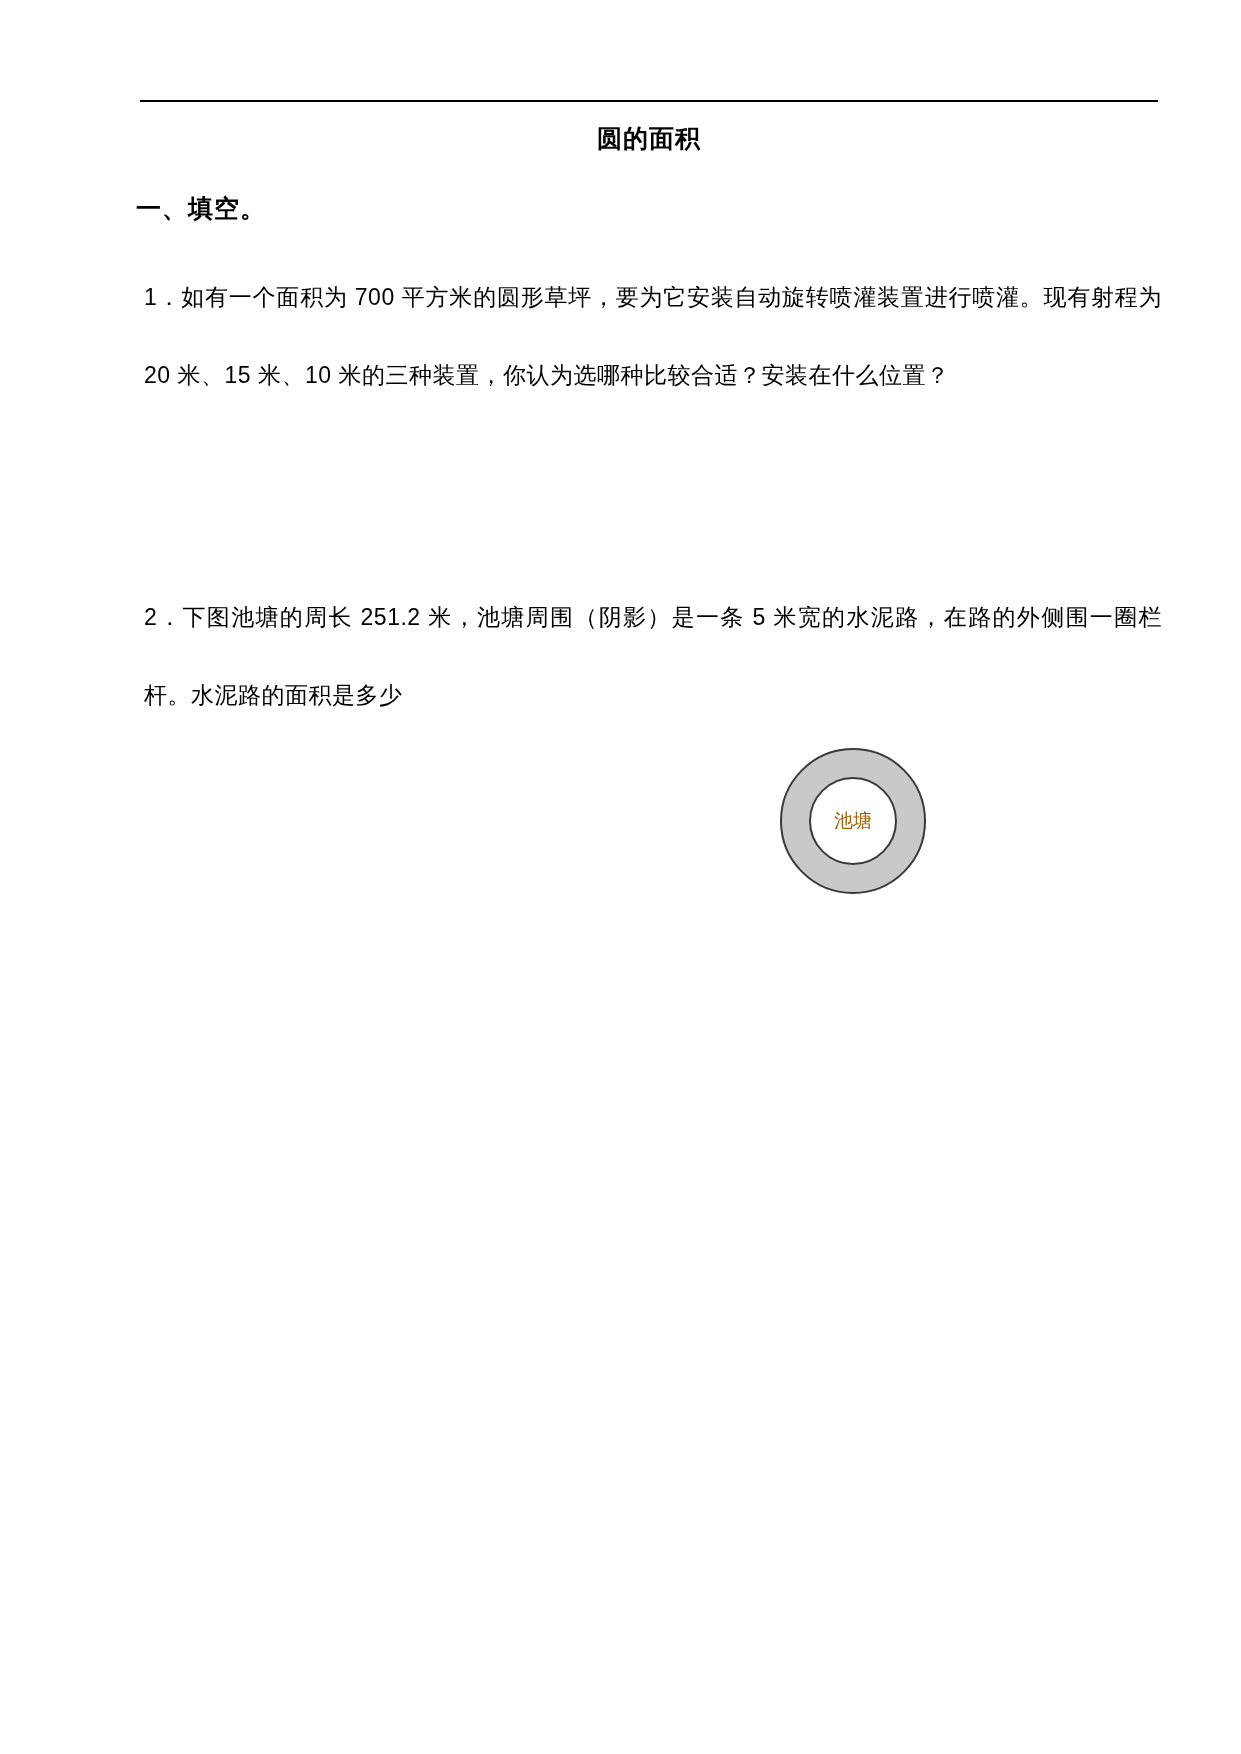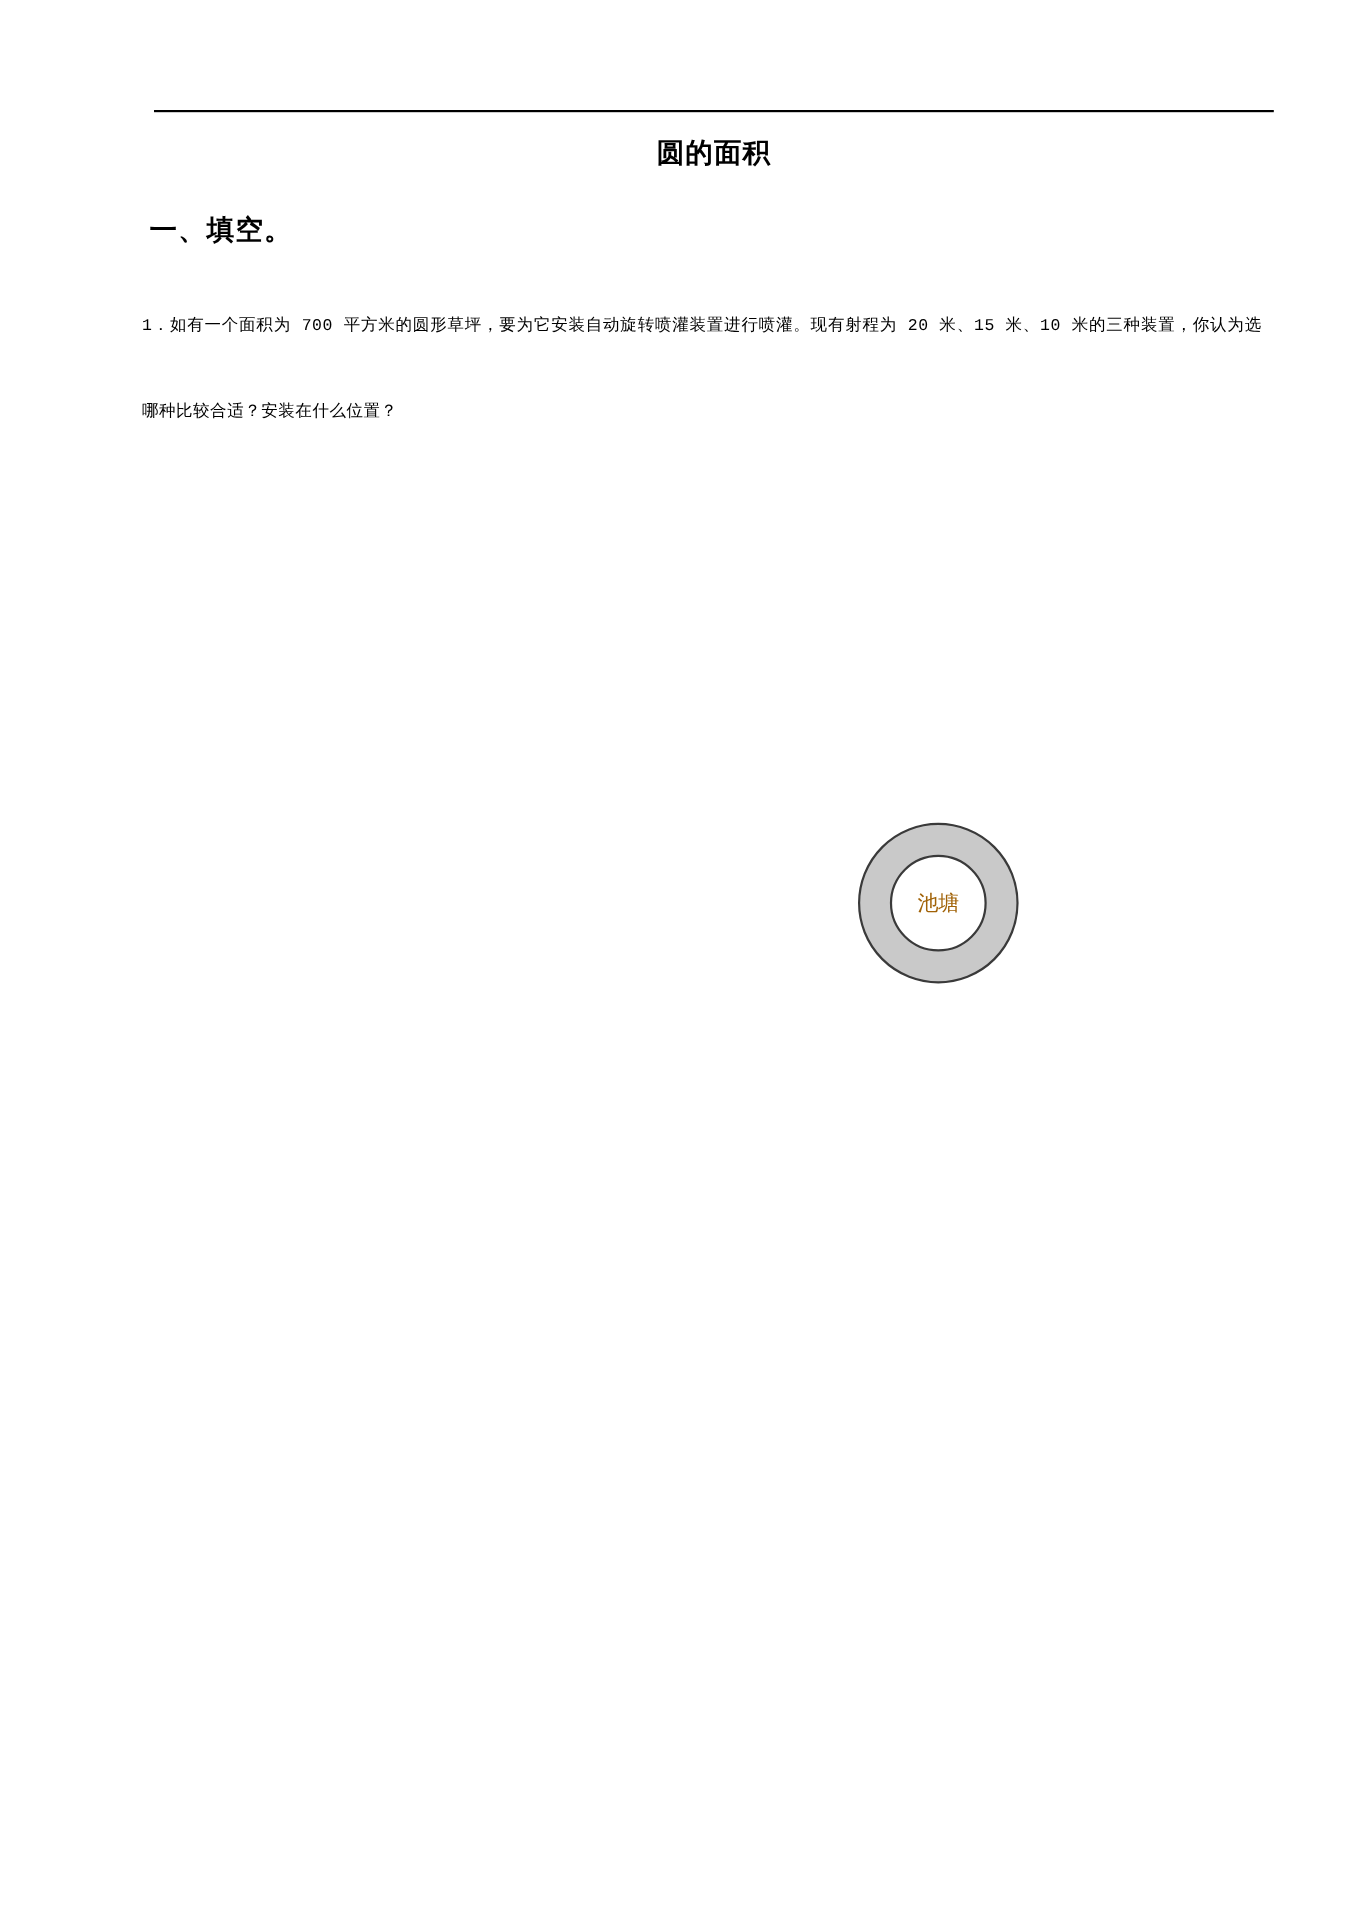--- a/index.html
+++ b/index.html
@@ -46,26 +46,26 @@
     position: absolute;
     left: 108px;
     top: 192px;
     font-size: 25px;
     font-weight: bold;
     letter-spacing: 1px;
     font-family: Liberation Sans, sans-serif;
   }
   .q {
     position: absolute;
-    left: 101px;
+    left: 116px;
     width: 1018px;
-    font-size: 15px;
+    font-size: 23px;
     line-height: 78px;
     letter-spacing: 0.5px;
-    font-family: Liberation Mono, monospace;
+    font-family: Liberation Sans, sans-serif;
     text-align: justify;
   }
   #q1 { top: 258px; }
   #q2 { top: 578px; }
   #q3 { top: 958px; }
 
   .figure {
     position: absolute;
     left: 752px;
     top: 748px;
@@ -114,20 +114,21 @@
 <div class="page">
 
   <div class="top-rule"></div>
 
   <div class="doc-title">圆的面积</div>
 
   <div class="section-head">一、填空。</div>
 
   <div class="q" id="q1">1．如有一个面积为 700 平方米的圆形草坪，要为它安装自动旋转喷灌装置进行喷灌。现有射程为 20 米、15 米、10 米的三种装置，你认为选哪种比较合适？安装在什么位置？</div>
 
+  <div class="q" id="q2">2．下图池塘的周长 251.2 米，池塘周围（阴影）是一条 5 米宽的水泥路，在路的外侧围一圈栏杆。水泥路的面积是多少</div>
 
   <div class="figure">
     <div class="ring-outer"></div>
     <div class="ring-inner"></div>
     <div class="ring-label">池塘</div>
   </div>
 
 
 </div>
 

